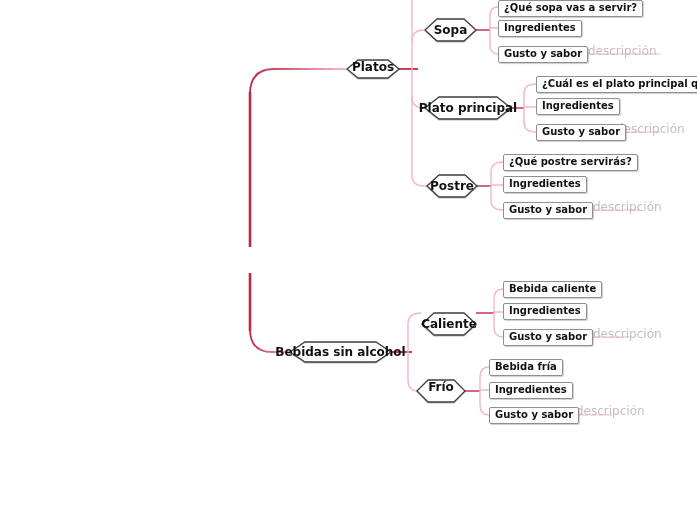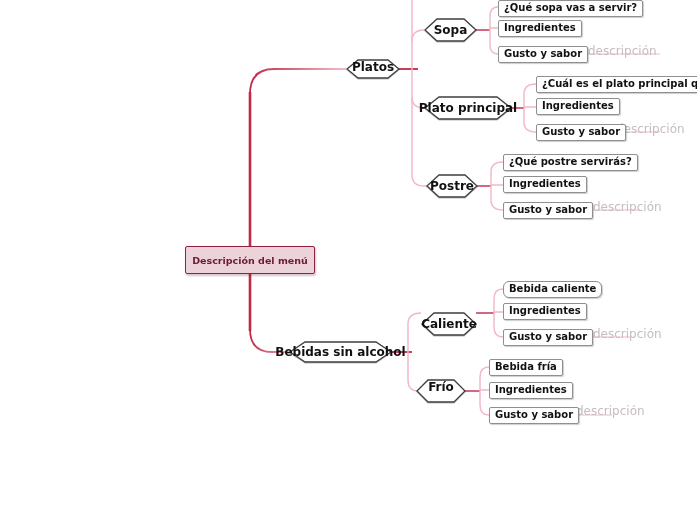--- a/index.html
+++ b/index.html
@@ -80,21 +80,20 @@
     <path d="M465 391 L480 391" fill="none" stroke="#cc4d6c" stroke-width="1.7"></path>
     <path d="M489 367 Q480 367 480 377 L480 405 Q480 415 489 415 M480 390 L489 390" fill="none" stroke="#f2b6c4" stroke-width="1.4"></path>
 
     <path d="M561 54 L660 54" fill="none" stroke="#f3b9c6" stroke-width="1.2"></path>
     <path d="M608 132 L660 132" fill="none" stroke="#f3b9c6" stroke-width="1.2"></path>
     <path d="M567 210 L640 210" fill="none" stroke="#f3b9c6" stroke-width="1.2"></path>
     <path d="M567 337 L630 337" fill="none" stroke="#f3b9c6" stroke-width="1.2"></path>
     <path d="M553 415 L612 415" fill="none" stroke="#f3b9c6" stroke-width="1.2"></path>
   </svg>
 
-  <div class="root-node">Descripción del menú</div>
 
   <div class="hex" style="left:346px;top:59px;width:54px;height:16px;">
     <svg width="54" height="20">
         <polygon points="1,10 12,1 42,1 53,10 42,19 12,19" fill="#ffffff" stroke="#3e3e3e" stroke-width="1.3"></polygon>
       </svg>
     <span class="lbl">Platos</span>
   </div>
   <div class="hex" style="left:289px;top:341px;width:103px;height:22px;">
     <svg width="103" height="22">
         <polygon points="1,11 16,1 87,1 102,11 87,21 16,21" fill="#ffffff" stroke="#3e3e3e" stroke-width="1.3"></polygon>
@@ -141,21 +140,21 @@
   <div class="leaf" style="left:536px;top:76px;">¿Cuál es el plato principal que se servirá?</div>
   <div class="leaf" style="left:536px;top:98px;">Ingredientes</div>
   <div class="leaf" style="left:536px;top:124px;">Gusto y sabor</div>
   <div class="note" style="left:616px;top:122px;">descripción</div>
 
   <div class="leaf" style="left:503px;top:154px;">¿Qué postre servirás?</div>
   <div class="leaf" style="left:503px;top:176px;">Ingredientes</div>
   <div class="leaf" style="left:503px;top:202px;">Gusto y sabor</div>
   <div class="note" style="left:593px;top:200px;">descripción</div>
 
-  <div class="leaf" style="left:503px;top:281px;border-radius:6px;">Bebida caliente</div>
+  <div class="leaf" style="left:503px;top:281px;">Bebida caliente</div>
   <div class="leaf" style="left:503px;top:303px;">Ingredientes</div>
   <div class="leaf" style="left:503px;top:329px;">Gusto y sabor</div>
   <div class="note" style="left:593px;top:327px;">descripción</div>
 
   <div class="leaf" style="left:489px;top:359px;">Bebida fría</div>
   <div class="leaf" style="left:489px;top:382px;">Ingredientes</div>
   <div class="leaf" style="left:489px;top:407px;">Gusto y sabor</div>
   <div class="note" style="left:576px;top:404px;">descripción</div>
 
 </div>

